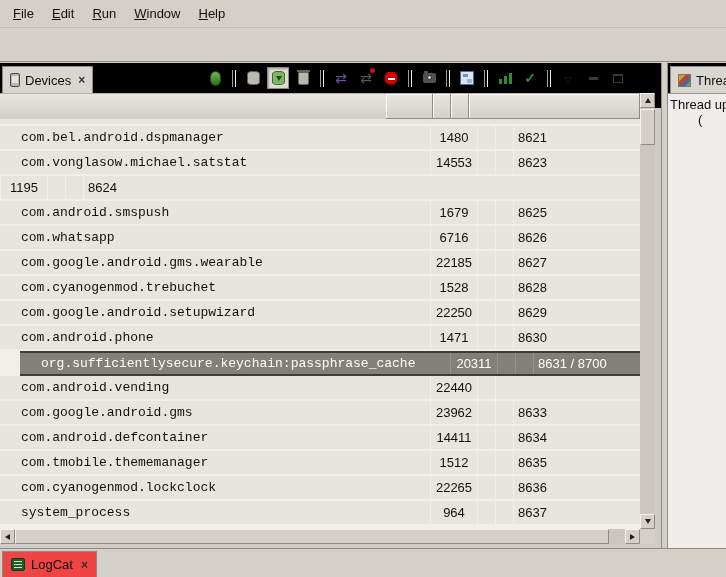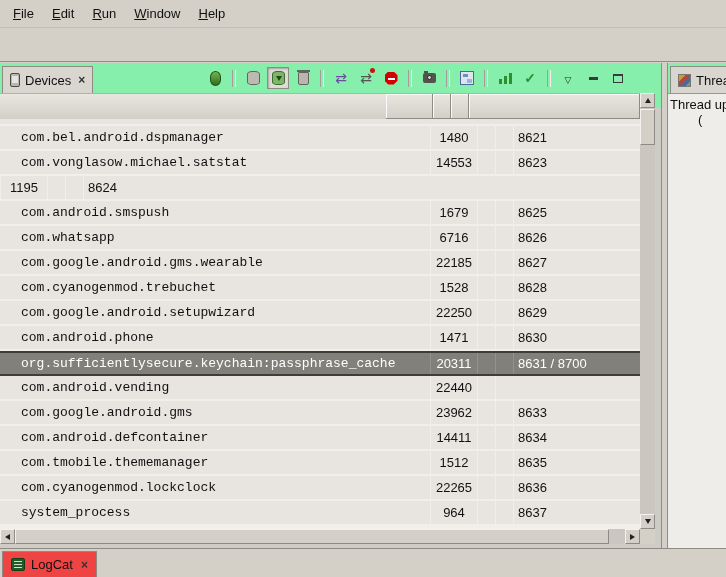--- a/index.html
+++ b/index.html
@@ -15,21 +15,21 @@
   .menu-item u{text-decoration:underline;}
   
 
   
   .main{position:absolute;top:61px;left:0;right:0;height:487px;border-top:1px solid #908c86;box-sizing:border-box;}
   .devices-panel{position:absolute;left:0;top:1px;width:662px;height:485px;background:#cfccc5;border-right:1px solid #908c86;box-sizing:border-box;}
   .splitter{position:absolute;left:662px;top:1px;width:6px;height:485px;background:#d4d0c8;border-right:1px solid #908c86;box-sizing:border-box;}
   .threads-panel{position:absolute;left:668px;top:1px;right:0;height:485px;background:#c9c6bf;overflow:hidden;}
 
   
-  .tabbar{position:relative;height:45px;background:#86efac;text-align:right;}
+  .tabbar{position:relative;height:45px;background:#000000;text-align:right;}
   .view-tab{position:absolute;left:2px;top:3px;height:27px;display:flex;align-items:center;gap:5px;padding:0 7px;background:#d9d6cf;border:1px solid #8e8a84;border-bottom:none;box-sizing:border-box;white-space:nowrap;}
   .tab-close{font-weight:bold;font-size:12px;color:#333;margin-left:2px;}
 
   
   .toolbar{position:absolute;right:32px;top:4px;display:flex;align-items:center;gap:3px;height:22px;}
   .tbtn{width:22px;height:22px;display:flex;align-items:center;justify-content:center;border:1px solid transparent;box-sizing:border-box;}
   .tbtn.pressed{border:1px solid #8e8a84;background:#e0ddd6;box-shadow:inset 1px 1px 2px rgba(0,0,0,.25);}
   .tsep{width:2px;height:17px;border-left:1px solid #a29e97;border-right:1px solid #f2f0ec;margin:0 3px;}
   .ti{position:relative;display:block;}
 
@@ -66,21 +66,21 @@
   .logcat-icon::before{content:"";position:absolute;left:2px;top:2px;width:8px;height:8px;background:repeating-linear-gradient(#cde3cd 0 1px,transparent 1px 3px);}
 
   
   .table-header{position:absolute;left:0;top:30px;width:640px;height:26px;display:flex;background:linear-gradient(#e9e6e0,#d2cfc8);box-sizing:border-box;border-top:1px solid #b5b1aa;}
   .hcell{box-sizing:border-box;height:100%;border-right:1px solid #8e8a84;border-bottom:1px solid #8e8a84;box-shadow:inset 1px 1px 0 #fbfaf8;display:flex;align-items:center;padding-left:8px;overflow:hidden;white-space:nowrap;}
   .c-name{width:386px;margin-top:40px;} .c-pid{width:47px;padding-left:0;justify-content:center;} .c-e1{width:18px;padding-left:0;} .c-e2{width:18px;padding-left:0;} .c-port{flex:1;padding-left:4px;}
 
   .table-body{position:absolute;left:0;top:56px;width:640px;height:410px;background:#f2efeb;overflow:hidden;}
   .partial-row{height:5px;background:#e8e4e0;margin-bottom:2px;}
   .trow{height:23px;margin-bottom:2px;background:#e8e4e0;display:flex;align-items:center;color:#111;}
-  .trow.selected{height:25px;margin-bottom:0;background:#82807b;color:#fff;border-top:2px solid #3f3d3a;border-bottom:2px solid #3f3d3a;box-sizing:border-box;}
+  .trow.selected{height:25px;margin-bottom:0;background:#82807b;color:#fff;border-top:2px solid #3f3d3a;border-bottom:2px solid #3f3d3a;box-sizing:border-box;margin-left:20px;}
   .cell{box-sizing:border-box;height:100%;display:flex;align-items:center;overflow:hidden;white-space:nowrap;}
   .cell.name{width:430px;padding-left:21px;font-family:Liberation Mono, monospace;}
   .cell.pid{width:47px;justify-content:center;}
   .cell.e1,.cell.e2{width:18px;}
   .cell.port{flex:1;padding-left:4px;}
   .cell.pid,.cell.e1,.cell.e2,.cell.port{border-left:1px solid #f2efeb;}
   .trow.selected .cell.pid,.trow.selected .cell.e1,.trow.selected .cell.e2,.trow.selected .cell.port{border-left-color:#94928d;}
 
   
   .vscroll{position:absolute;left:640px;top:30px;width:15px;height:436px;background:#cbc7c0;}

